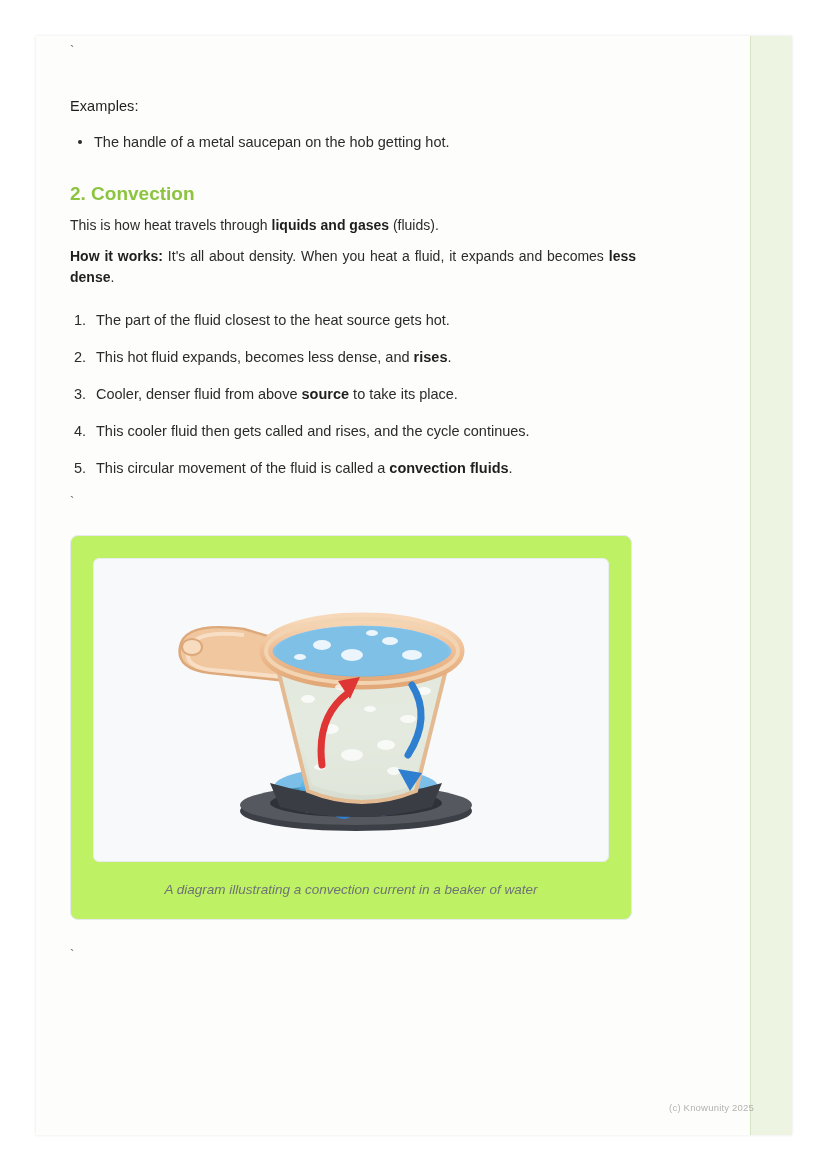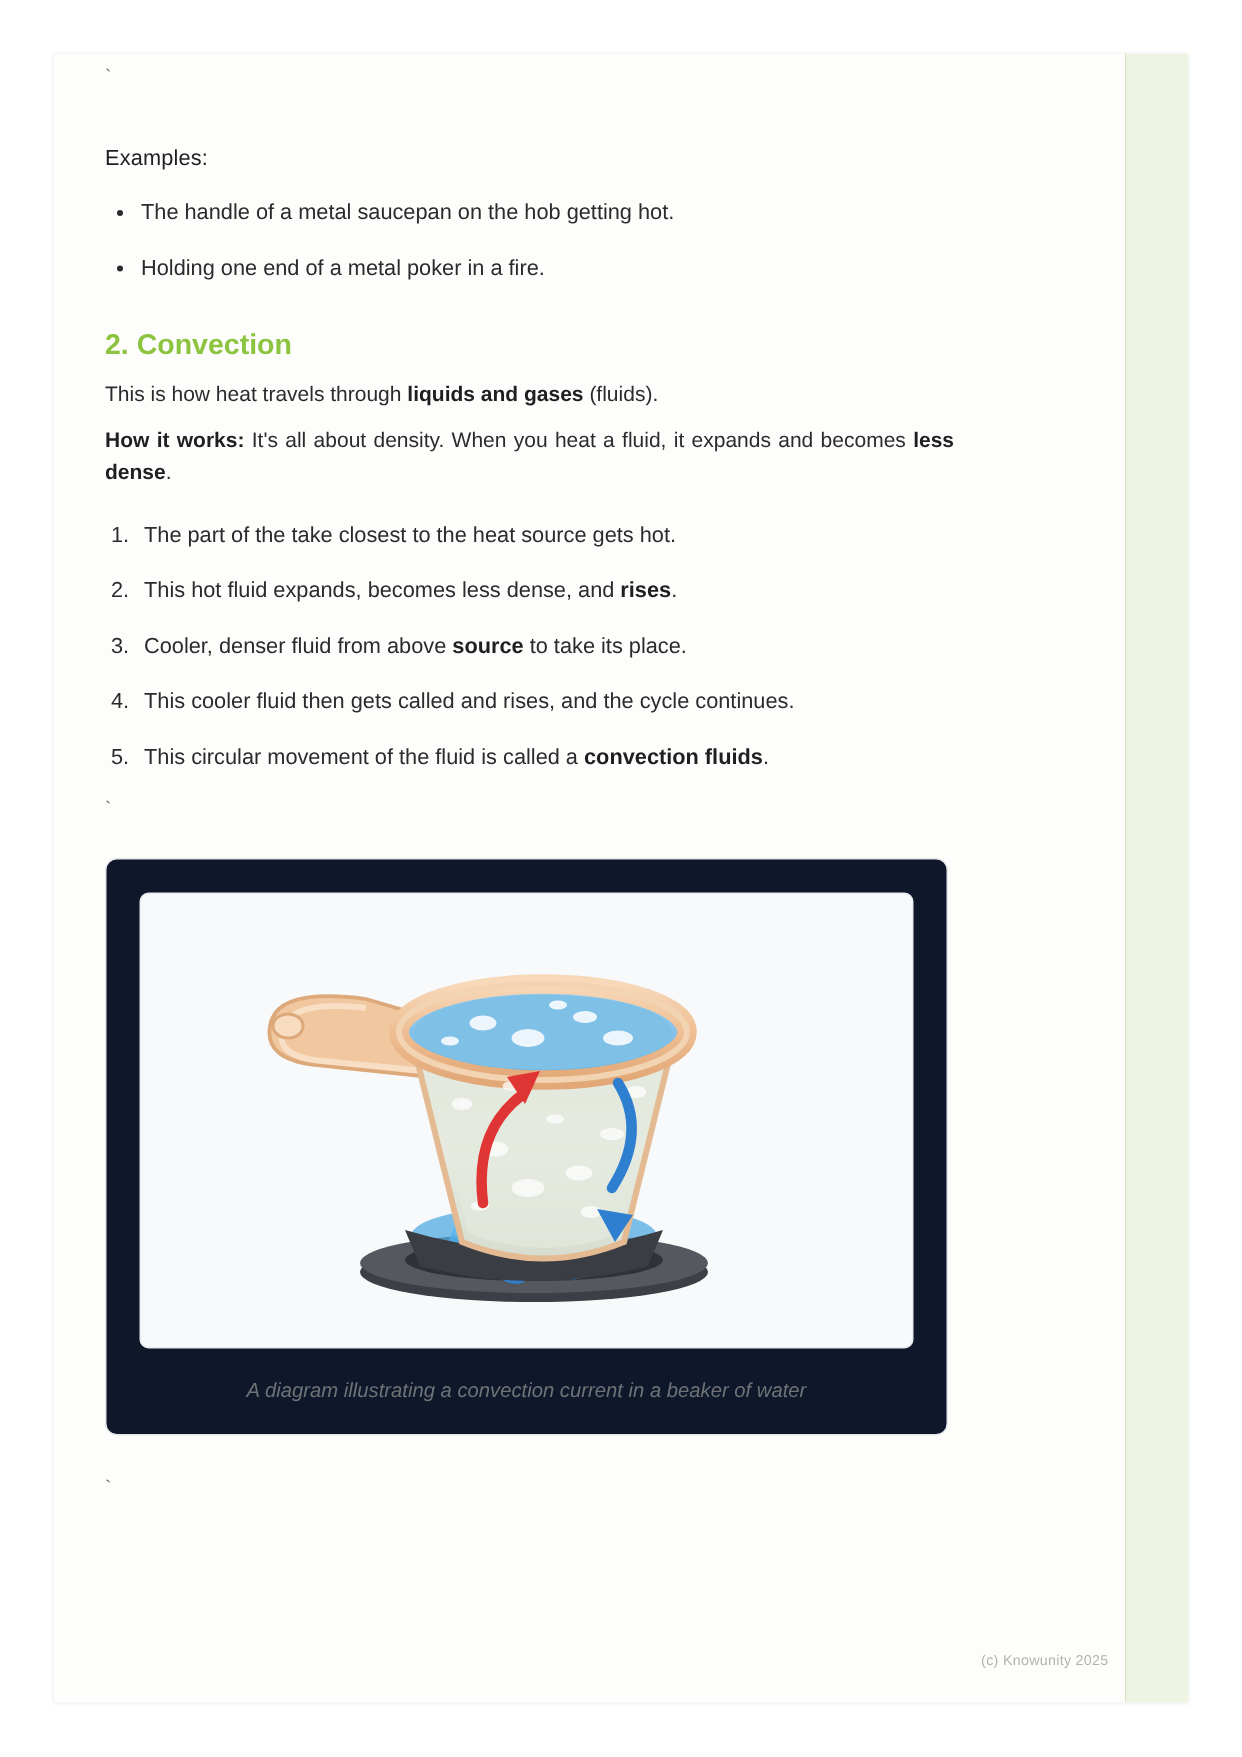--- a/index.html
+++ b/index.html
@@ -119,42 +119,42 @@
     top: 0;
     color: #2b2b2b;
     font-size: 14.5px;
   }
   ol.steps li b { font-weight: bold; color: #1f1f1f; }
   .figure {
     margin-top: 26px;
     width: 560px;
     border: 1px solid #e6e8ec;
     border-radius: 8px;
-    background: #0f172a;
+    background: #bef264;
     padding: 0;
   }
   .figure-inner {
     margin: 22px 22px 0 22px;
     height: 302px;
     border: 1px solid #e9ecf1;
     border-radius: 6px;
     background: #f7f9fb;
     overflow: hidden;
     position: relative;
   }
   .figure-caption {
     font-size: 13.5px;
     font-style: italic;
     color: #6f7276;
     text-align: center;
     padding: 20px 10px 22px 10px;
   }
   .footer {
     position: absolute;
-    right: 53px;
+    right: 38px;
     bottom: 22px;
     font-size: 9.5px;
     color: #b3b3ae;
     letter-spacing: 0.2px;
     text-align: center;
   }
   .tick-bottom {
     margin-top: 28px;
   }
   svg { display: block; }
@@ -167,31 +167,30 @@
   <div class="page-edge"></div>
 
   <div class="content">
 
     <div class="tick tick-top">`</div>
 
     <h3 class="examples">Examples:</h3>
 
     <ul class="bullets">
       <li>The handle of a metal saucepan on the hob getting hot.</li>
-      <li>Holding one end of a metal poker in a fire.</li>
     </ul>
 
     <h2 class="section">2. Convection</h2>
 
     <p class="para"><span>This is how heat travels through </span><b>liquids and gases</b><span> (fluids).</span></p>
 
     <p class="para justified"><b>How it works:</b><span> It's all about density. When you heat a fluid, it expands and becomes </span><b>less dense</b><span>.</span></p>
 
     <ol class="steps">
-      <li><span>The part of the take closest to the heat source gets hot.</span><b></b><span></span></li>
+      <li><span>The part of the fluid closest to the heat source gets hot.</span><b></b><span></span></li>
       <li><span>This hot fluid expands, becomes less dense, and </span><b>rises</b><span>.</span></li>
       <li><span>Cooler, denser fluid from above </span><b>source</b><span> to take its place.</span></li>
       <li><span>This cooler fluid then gets called and rises, and the cycle continues.</span><b></b><span></span></li>
       <li><span>This circular movement of the fluid is called a </span><b>convection fluids</b><span>.</span></li>
     </ol>
 
     <div class="tick">`</div>
 
     <div class="figure">
       <div class="figure-inner">

